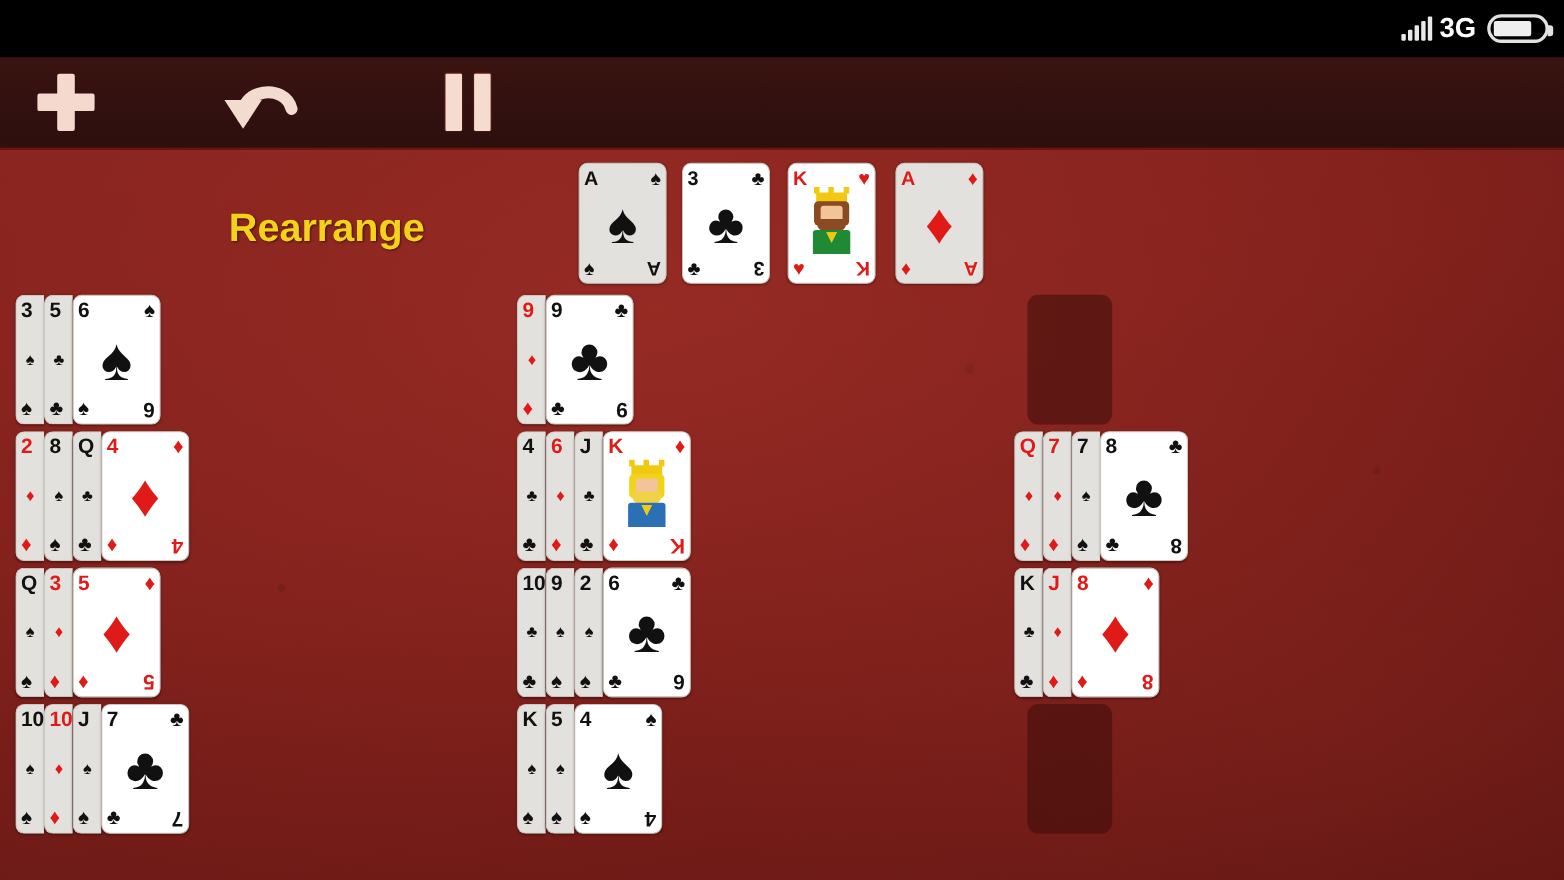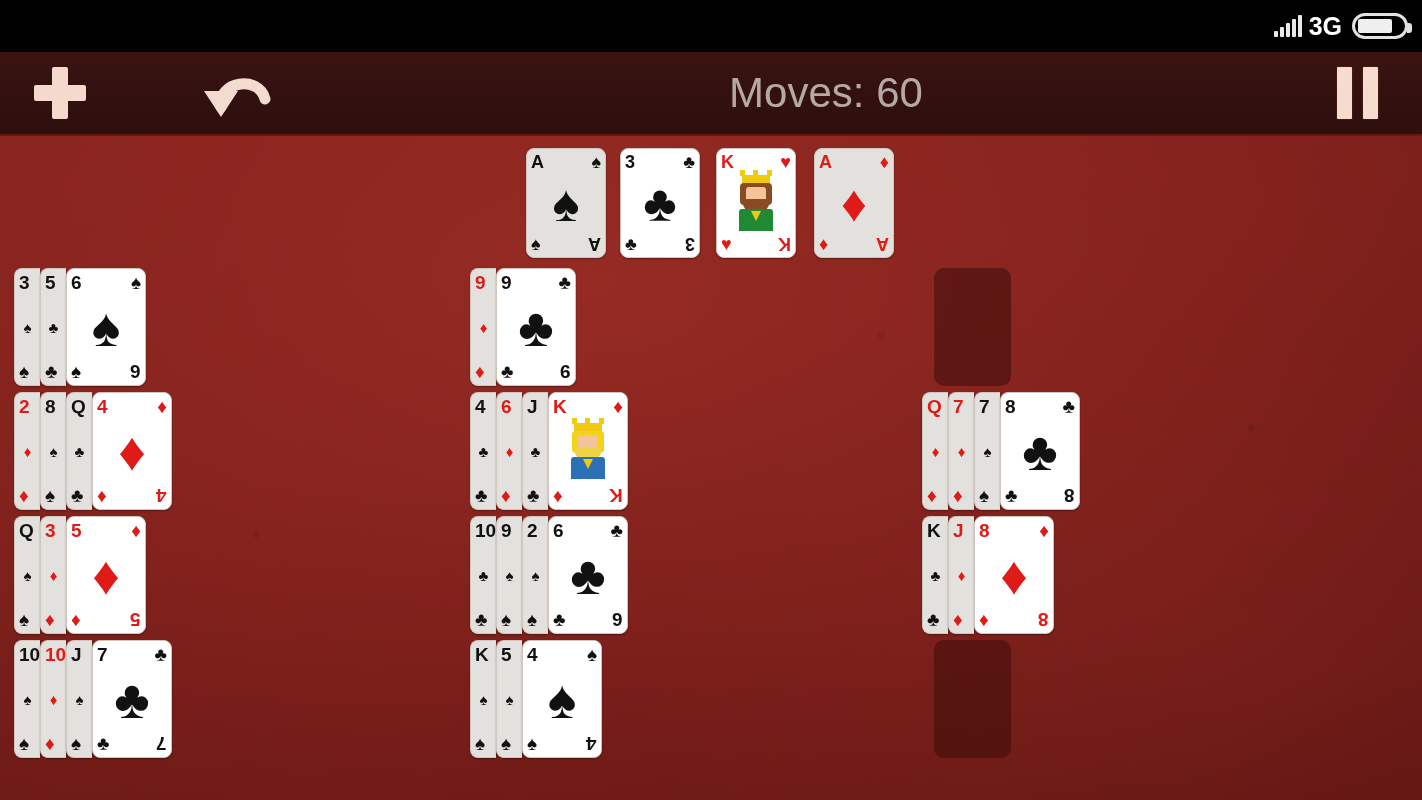--- a/index.html
+++ b/index.html
@@ -149,29 +149,29 @@
   <div id="toolbar">
     <div id="btn-new-game">
       <div class="plus-ico"></div>
     </div>
     <div id="btn-undo">
       <svg width="86" height="56" viewBox="0 0 86 56">
         <path d="M24 42 C20 16, 62 10, 68 34" fill="none" stroke="#f3dbd0" stroke-width="11" stroke-linecap="round"></path>
         <path d="M7 26 L24 52 L41 26 Z" fill="#f3dbd0"></path>
       </svg>
     </div>
-    <div id="moves">Moves: 60</div>
     <div id="btn-pause">
       <span></span>
       <span></span>
     </div>
   </div>
 
   <div id="table"></div>
 
+  <div id="rearrange-label">Rearrange</div>
 
   <div id="foundation-row"></div>
   <div id="tableau-area"></div>
 
 <div class="pile" style="left: 526px; top: 148px; height: 110px;">
       <div class="card dim" style="width: 80px;">
         <div class="cr tl black" style="font-size: 18px;">A</div>
         <div class="cr tr black" style="font-size: 18px;">♠</div>
         <div class="cr bl black" style="font-size: 18px;">♠</div>
         <div class="cr br black" style="font-size: 18px;">A</div>

